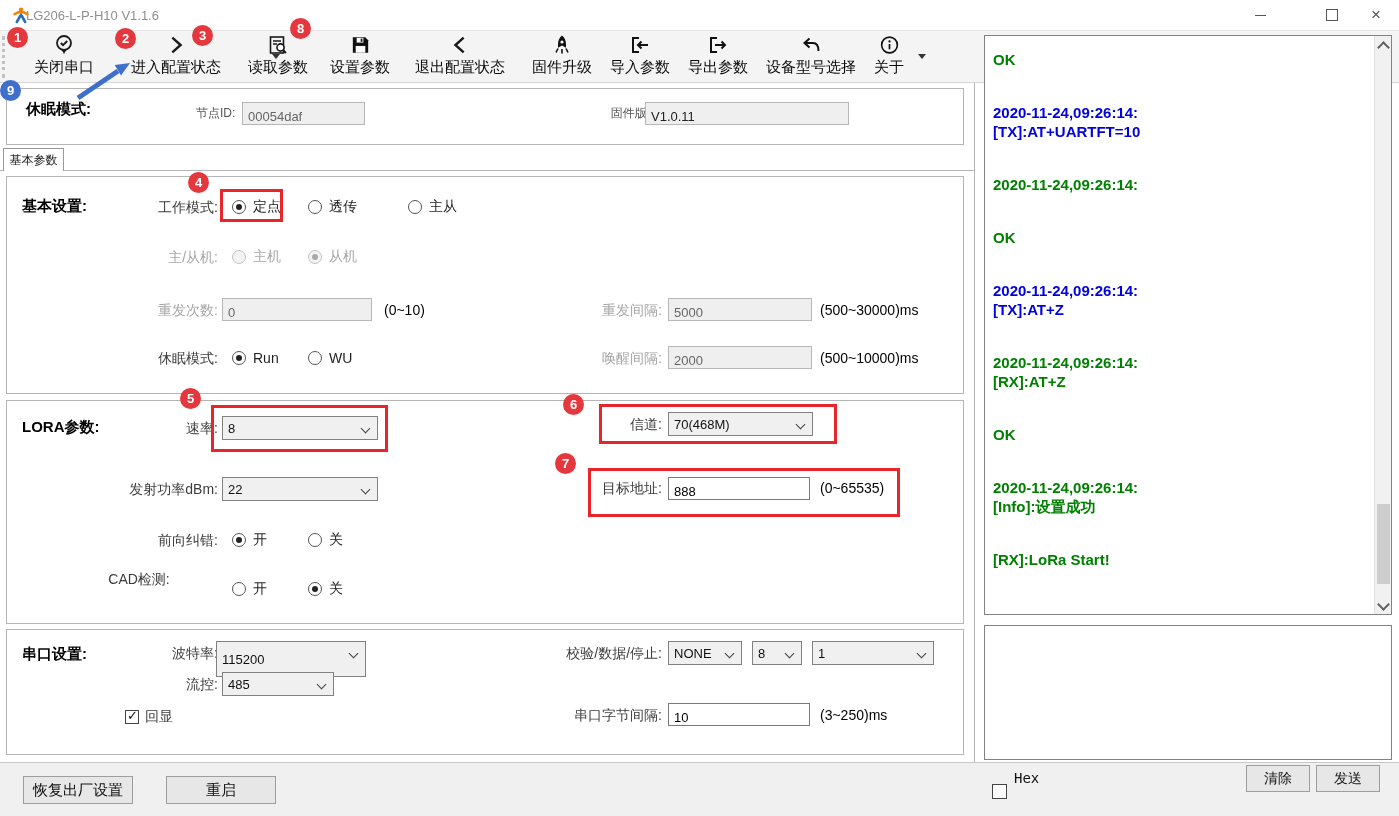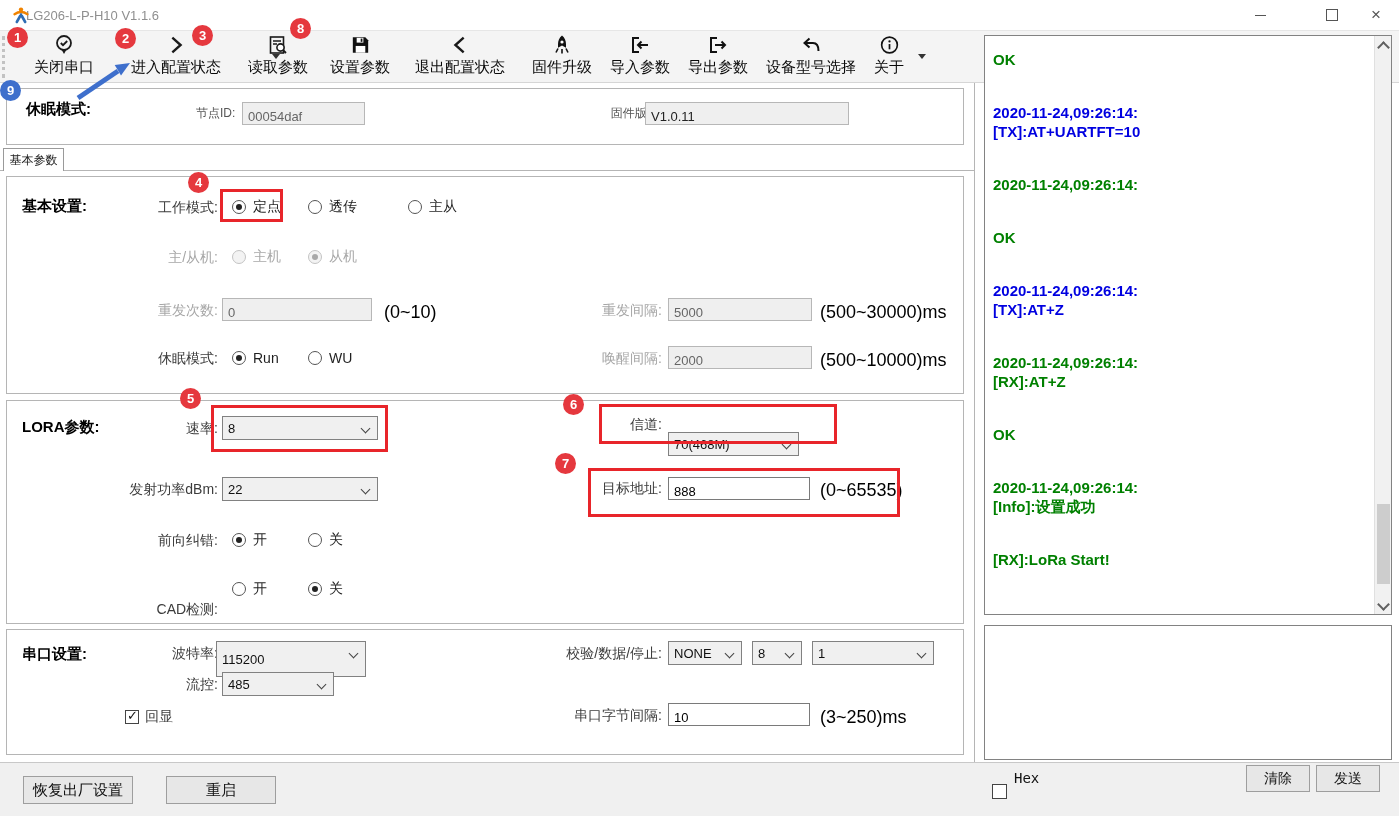--- a/index.html
+++ b/index.html
@@ -16,21 +16,21 @@
   .titem{position:absolute;top:33px;display:flex;flex-direction:column;align-items:center;gap:1px;font-size:15px;color:#0a0a0a;cursor:default;}
   .titem .ticon{height:24px;display:flex;align-items:flex-end;}
   .tcaret{position:absolute;top:54px;width:0;height:0;border-left:4px solid transparent;border-right:4px solid transparent;border-top:5px solid #333;}
   
   .panelline{background:#b5b5b5;}
   .group{border:1px solid #b5b5b5;box-sizing:border-box;background:#fff;}
   .gtitle{font-weight:bold;font-size:15px;color:#000;}
   .lbl{font-size:14px;color:#3c3c3c;white-space:nowrap;}
   .lbl.dim{color:#a6a6a6;}
   .lbl.right{text-align:right;}
-  .hint{font-size:18px;color:#000;white-space:nowrap;}
+  .hint{font-size:14px;color:#000;white-space:nowrap;}
   .smalllbl{font-size:12px;color:#555;}
   
   .tinput{border:1px solid #b7b7b7;background:#efefef;color:#666;font-size:13px;display:flex;align-items:flex-end;padding:0 5px;box-sizing:border-box;}
   .tinput.editable{background:#fff;border-color:#7a7a7a;color:#000;}
   .combo{background:#f0f0f0;border:1px solid #818181;box-sizing:border-box;display:flex;align-items:center;padding:0 20px 0 5px;font-size:13px;color:#111;}
   .combo::after{content:"";position:absolute;right:8px;top:8px;width:6px;height:6px;border-left:1.5px solid #444;border-bottom:1.5px solid #444;transform:rotate(-45deg);}
   .combo{position:absolute;}
   
   .radio{position:absolute;display:flex;align-items:center;gap:7px;font-size:14px;color:#1f1f1f;height:18px;}
   .rc{width:14px;height:14px;border:1px solid #555;border-radius:50%;background:#fff;box-sizing:border-box;position:relative;flex:0 0 auto;}
@@ -286,21 +286,21 @@
   <div class="abs gtitle" style="left:22px;top:418px;">LORA参数:</div>
 
   <div class="abs lbl right" style="left:60px;top:420px;width:158px;">速率:</div>
   <div class="combo" style="left:222px;top:416px;width:156px;height:24px;">
       <span>8</span>
     </div>
   <div class="redbox" style="left:211px;top:405px;width:177px;height:47px;"></div>
   <div class="badge red" style="left:180px;top:388px;">5</div>
 
   <div class="abs lbl right" style="left:480px;top:416px;width:182px;">信道:</div>
-  <div class="combo" style="left:668px;top:432px;width:131px;height:24px;">
+  <div class="combo" style="left:668px;top:412px;width:145px;height:24px;">
       <span>70(468M)</span>
     </div>
   <div class="redbox" style="left:599px;top:404px;width:238px;height:40px;"></div>
   <div class="badge red" style="left:563px;top:394px;">6</div>
 
   <div class="abs lbl right" style="left:60px;top:481px;width:158px;">发射功率dBm:</div>
   <div class="combo" style="left:222px;top:477px;width:156px;height:24px;">
       <span>22</span>
     </div>
 
@@ -315,21 +315,21 @@
   <div class="abs lbl right" style="left:60px;top:532px;width:158px;">前向纠错:</div>
   <div class="radio checked" style="left:232px;top:531px;">
       <span class="rc"></span>
       <span>开</span>
     </div>
   <div class="radio" style="left:308px;top:531px;">
       <span class="rc"></span>
       <span>关</span>
     </div>
 
-  <div class="abs lbl right" style="left:60px;top:601px;width:158px;">CAD检测:</div>
+  <div class="abs lbl right" style="left:60px;top:571px;width:158px;text-align:center;">CAD检测:</div>
   <div class="radio" style="left:232px;top:580px;">
       <span class="rc"></span>
       <span>开</span>
     </div>
   <div class="radio checked" style="left:308px;top:580px;">
       <span class="rc"></span>
       <span>关</span>
     </div>
 
   <div class="abs group" style="left:6px;top:629px;width:958px;height:126px;"></div>

